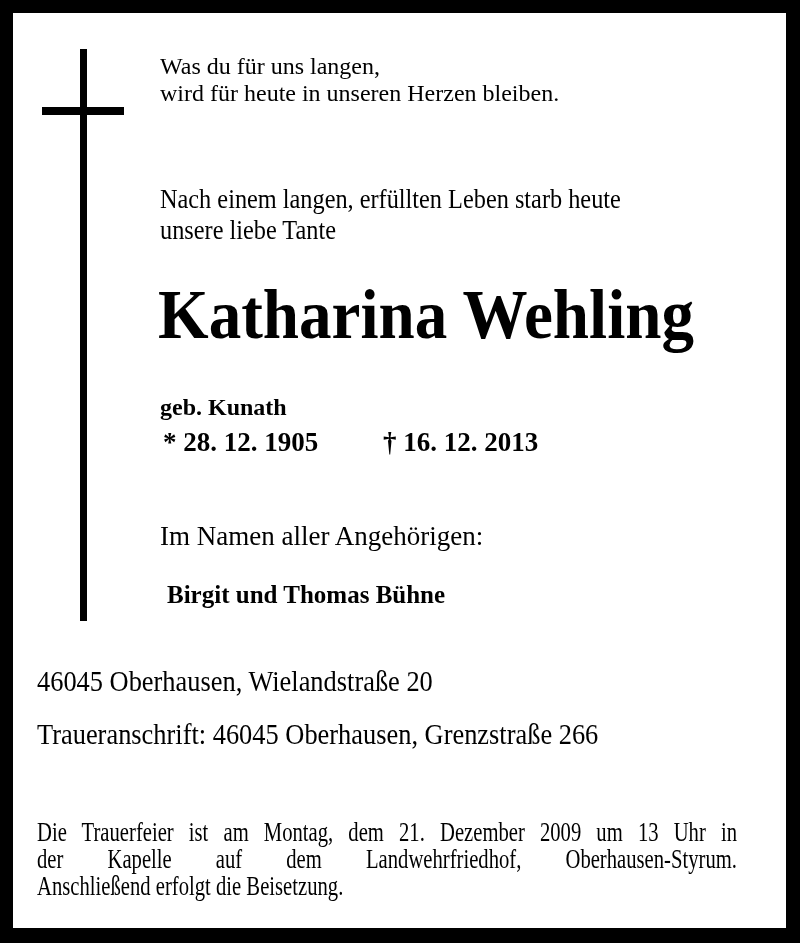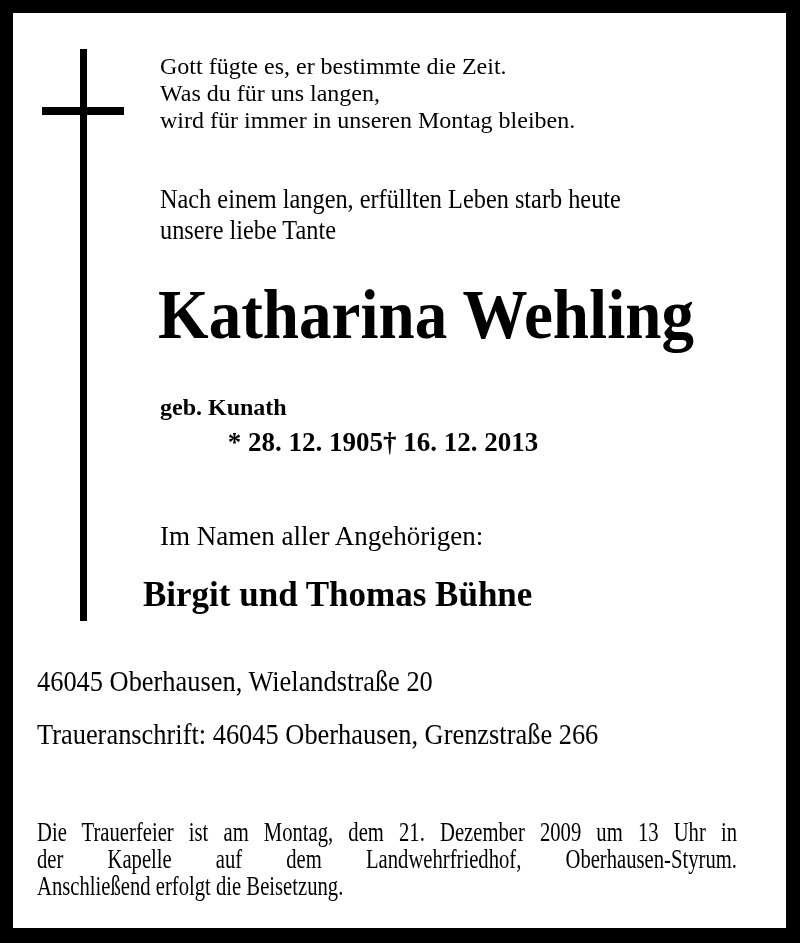--- a/index.html
+++ b/index.html
@@ -59,29 +59,29 @@
     font-weight: bold;
     white-space: nowrap;
     margin-top: 20px;
   }
   .dates {
     left: 150px; top: 414px;
     font-size: 27px; line-height: 30px;
     font-weight: bold;
     white-space: nowrap;
   }
-  .dates .birth { display: inline-block; width: 220px; text-align: right; }
+  .dates .birth { display: inline-block; width: 220px; }
   .family-lead {
     left: 147px; top: 508px;
     font-size: 27px; line-height: 30px;
     white-space: nowrap;
   }
   .family-names {
-    left: 130px; top: 567px;
-    font-size: 35px; line-height: 30px;
+    left: 154px; top: 567px;
+    font-size: 25px; line-height: 30px;
     font-weight: bold;
     white-space: nowrap;
   }
   .addr {
     font-size: 30px; line-height: 32px;
     white-space: nowrap;
     transform: scaleX(0.88);
     transform-origin: 0 0;
   }
   .addr-home { left: 24px; top: 652px; }
@@ -100,23 +100,22 @@
 <body>
 
 <div class="sheet">
 
   <div>
     <div class="cross-stem"></div>
     <div class="cross-arm"></div>
   </div>
 
   <div class="abs epigraph">
-    <div>Gott fügte es, er bestimmte die Zeit.</div>
     <div>Was du für uns langen,</div>
-    <div>wird für immer in unseren Montag bleiben.</div>
+    <div>wird für heute in unseren Herzen bleiben.</div>
   </div>
 
   <div class="abs intro">
     <div>Nach einem langen, erfüllten Leben starb heute</div>
     <div>unsere liebe Tante</div>
   </div>
 
   <div class="abs deceased-name">Katharina Wehling</div>
 
   <div class="abs maiden-name">geb. Kunath</div>

